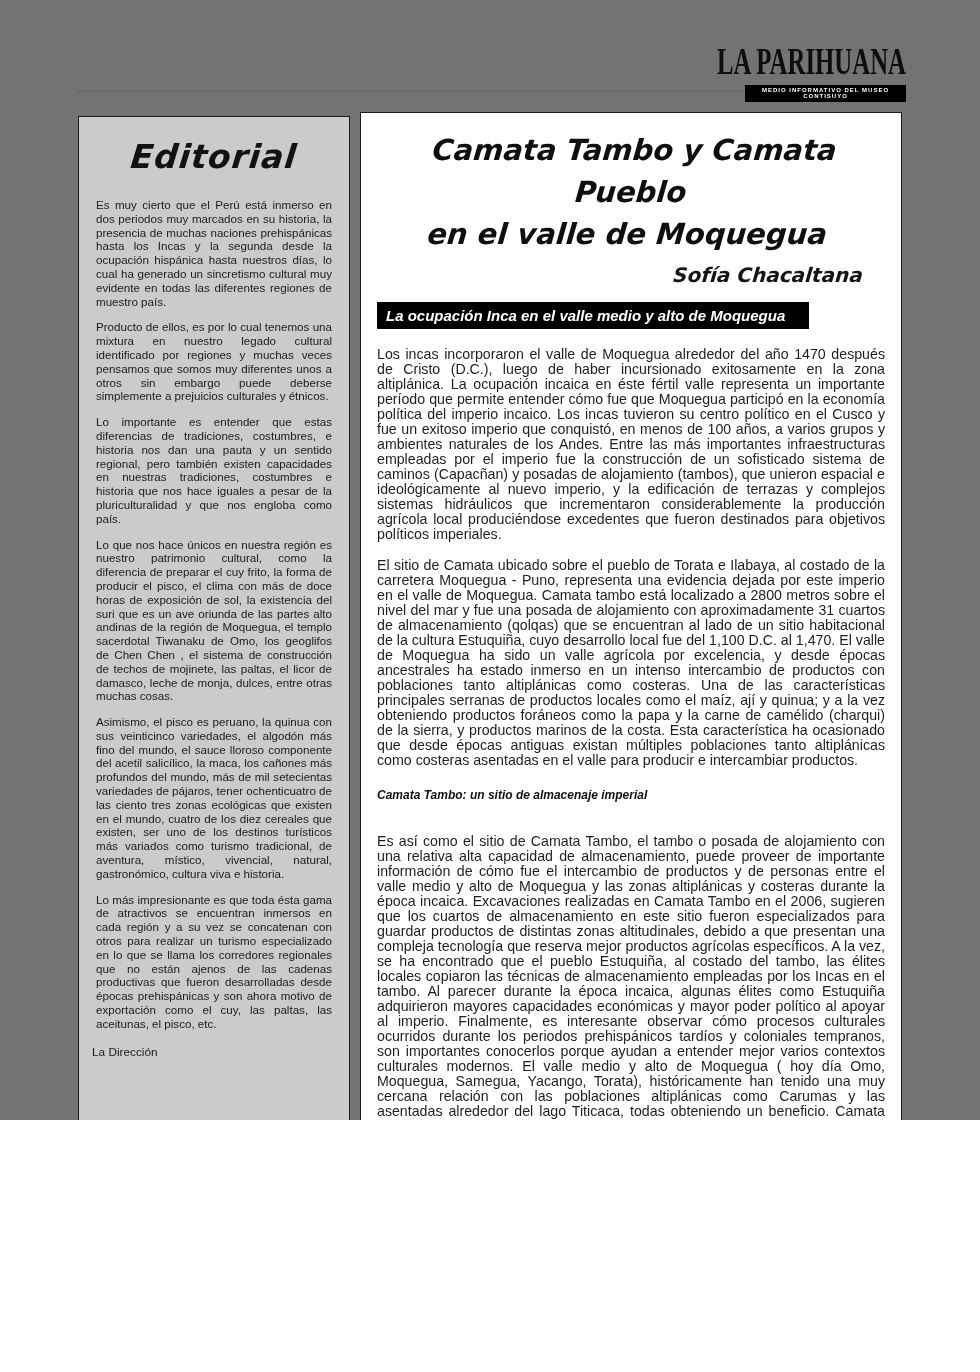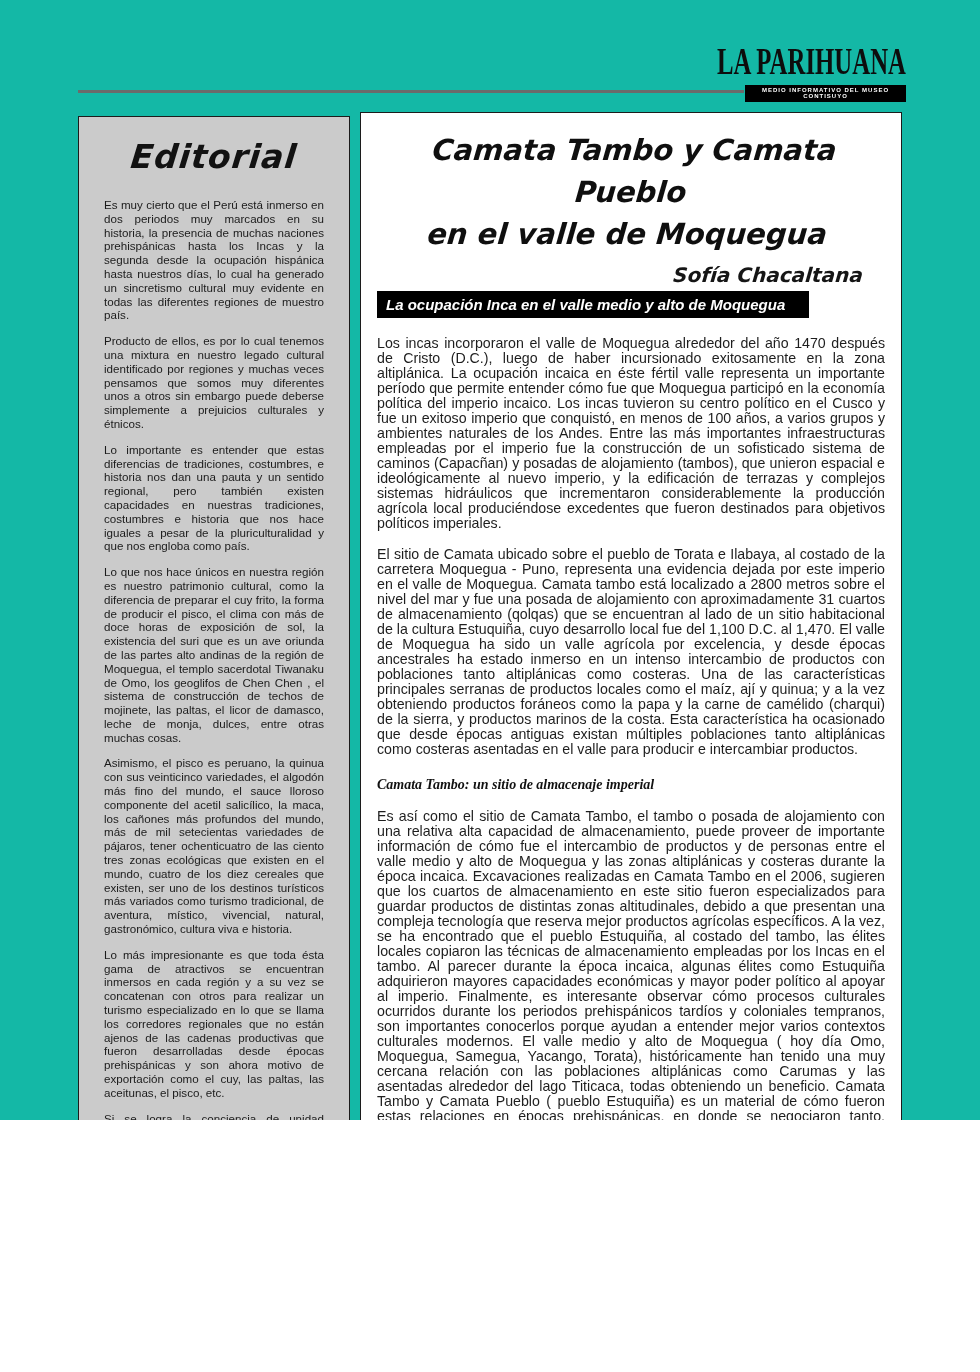--- a/index.html
+++ b/index.html
@@ -1,17 +1,17 @@
 <!DOCTYPE html>
 <html><head>
 <meta charset="utf-8">
 <style>
   html,body { margin:0; padding:0; background:#ffffff; }
   .page {
-    position:relative; width:980px; height:1120px; background:#14b8a6;
+    position:relative; width:980px; height:1120px; background:#737373;
     font-family:"Liberation Sans", sans-serif; overflow:hidden;
   }
 
   
   .masthead { position:absolute; left:700px; top:46px; width:206px; }
   .masthead-title {
     display:flex; align-items:flex-end; justify-content:flex-end; gap:3px;
     font-family:"Liberation Serif", serif; font-weight:bold; color:#0d0d0d;
     font-size:31px; line-height:34px; white-space:nowrap;
     transform:scale(0.80,1.22); transform-origin:100% 90%;
@@ -31,21 +31,21 @@
     background:#cbcbcb; border:1px solid #1c1c1c; box-sizing:border-box;
     padding:12px 13px; overflow:hidden;
   }
   .editorial-title {
     font-family:"DejaVu Sans", sans-serif; font-style:italic; font-weight:bold;
     font-size:33px; letter-spacing:1px; text-align:center; color:#121212;
     margin:8px 0 22px; transform:skewX(-6deg);
   }
   .editorial-body p {
     font-size:11.6px; line-height:13.8px; text-align:justify;
-    color:#1b1b1b; margin:0 12px 12px;
+    color:#1b1b1b; margin:0 4px 12px;
   }
   .editorial-signature {
     text-align:left; font-size:11.8px; color:#1b1b1b;
     padding-right:4px; margin-top:14px;
   }
 
   
   .article-box {
     position:absolute; left:360px; top:112px; width:542px; height:1206px;
     background:#ffffff; border:1px solid #1c1c1c; box-sizing:border-box;
@@ -55,33 +55,32 @@
     font-family:"DejaVu Sans", sans-serif; font-style:italic; font-weight:bold;
     font-size:29px; line-height:42px; text-align:center; color:#0f0f0f;
     transform:skewX(-5deg);
   }
   .article-author {
     font-family:"DejaVu Sans", sans-serif; font-style:italic; font-weight:600;
     font-size:20px; text-align:right; color:#151515; padding-right:22px;
     margin-top:8px; transform:skewX(-5deg);
   }
   .article-banner {
-    margin-top:4px; width:432px; box-sizing:border-box; background:#000000;
+    margin-top:15px; width:432px; box-sizing:border-box; background:#000000;
     color:#ffffff; font-style:italic; font-weight:bold; font-size:15px;
     padding:5px 9px;
   }
   .article-body { margin-top:18px; }
   .article-body p {
     font-size:14.2px; line-height:15px; text-align:justify;
     color:#1e1e1e; margin:0 0 16px;
   }
   .article-subhead {
-    font-style:italic; font-weight:bold; font-size:14px; color:#111111;
-    margin:20px 0 16px;
-    font-family:Liberation Serif, serif;
+    font-style:italic; font-weight:bold; font-size:12px; color:#111111;
+    margin:20px 0 32px;
   }
 
   
   .bottom-rule {
     position:absolute; left:78px; top:1335px; width:828px; height:2px;
     background:#4a4a4a; border-bottom:1px solid #9a9a9a;
   }
   .footer-page {
     position:absolute; left:833px; top:1337px; display:flex;
     align-items:center; gap:6px;
@@ -117,21 +116,20 @@
 
   <div class="editorial-box">
     <div class="editorial-title">Editorial</div>
     <div class="editorial-body">
       <p>Es muy cierto que el Perú está inmerso en dos periodos muy marcados en su historia, la presencia de muchas naciones prehispánicas hasta los Incas y la segunda desde la ocupación hispánica hasta nuestros días, lo cual ha generado un sincretismo cultural muy evidente en todas las diferentes regiones de muestro país.</p>
       <p>Producto de ellos, es por lo cual tenemos una mixtura en nuestro legado cultural identificado por regiones y muchas veces pensamos que somos muy diferentes unos a otros sin embargo puede deberse simplemente a prejuicios culturales y étnicos.</p>
       <p>Lo importante es entender que estas diferencias de tradiciones, costumbres, e historia nos dan una pauta y un sentido regional, pero también existen capacidades en nuestras tradiciones, costumbres e historia que nos hace iguales a pesar de la pluriculturalidad y que nos engloba como país.</p>
       <p>Lo que nos hace únicos en nuestra región es nuestro patrimonio cultural, como la diferencia de preparar el cuy frito, la forma de producir el pisco, el clima con más de doce horas de exposición de sol, la existencia del suri que es un ave oriunda de las partes alto andinas de la región de Moquegua, el templo sacerdotal Tiwanaku de Omo, los geoglifos de Chen Chen , el sistema de construcción de techos de mojinete, las paltas, el licor de damasco, leche de monja, dulces, entre otras muchas cosas.</p>
       <p>Asimismo, el pisco es peruano, la quinua con sus veinticinco variedades, el algodón más fino del mundo, el sauce lloroso componente del acetil salicílico, la maca, los cañones más profundos del mundo, más de mil setecientas variedades de pájaros, tener ochenticuatro de las ciento tres zonas ecológicas que existen en el mundo, cuatro de los diez cereales que existen, ser uno de los destinos turísticos más variados como turismo tradicional, de aventura, místico, vivencial, natural, gastronómico, cultura viva e historia.</p>
       <p>Lo más impresionante es que toda ésta gama de atractivos se encuentran inmersos en cada región y a su vez se concatenan con otros para realizar un turismo especializado en lo que se llama los corredores regionales que no están ajenos de las cadenas productivas que fueron desarrolladas desde épocas prehispánicas y son ahora motivo de exportación como el cuy, las paltas, las aceitunas, el pisco, etc.</p>
-      <p>Si se logra la conciencia de unidad nacional al mismo tiempo que el respeto por las diferencias regionales, se puede decir que dicha nación cuenta con una identidad cultural</p>
       <div class="editorial-signature">La Dirección</div>
     </div>
   </div>
 
   <div class="article-box">
     <div class="article-title">
       <div>Camata Tambo y Camata Pueblo</div>
       <div>en el valle de Moquegua</div>
     </div>
     <div class="article-author">Sofía Chacaltana</div>

